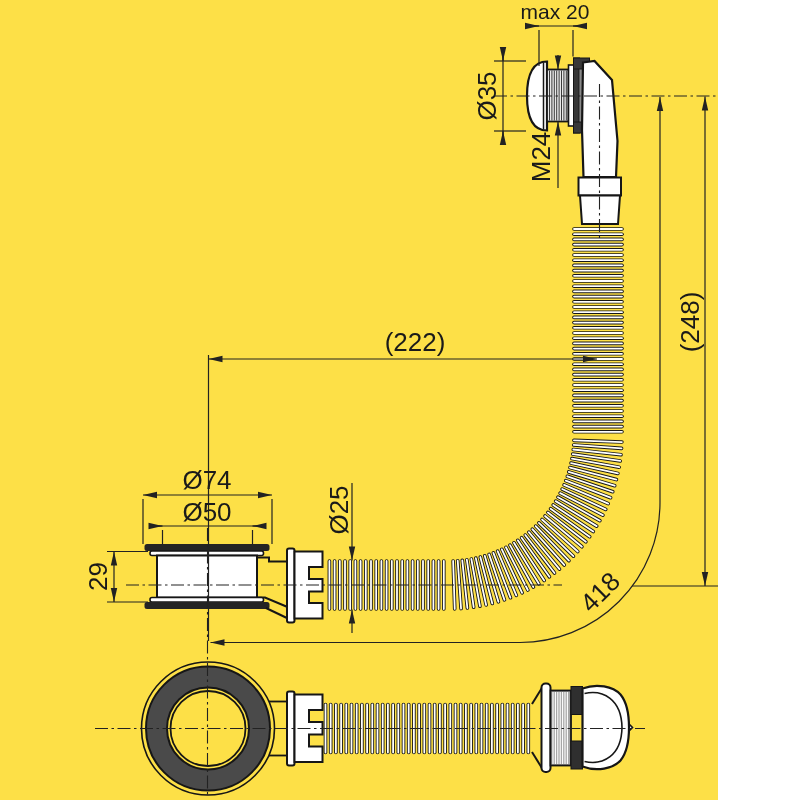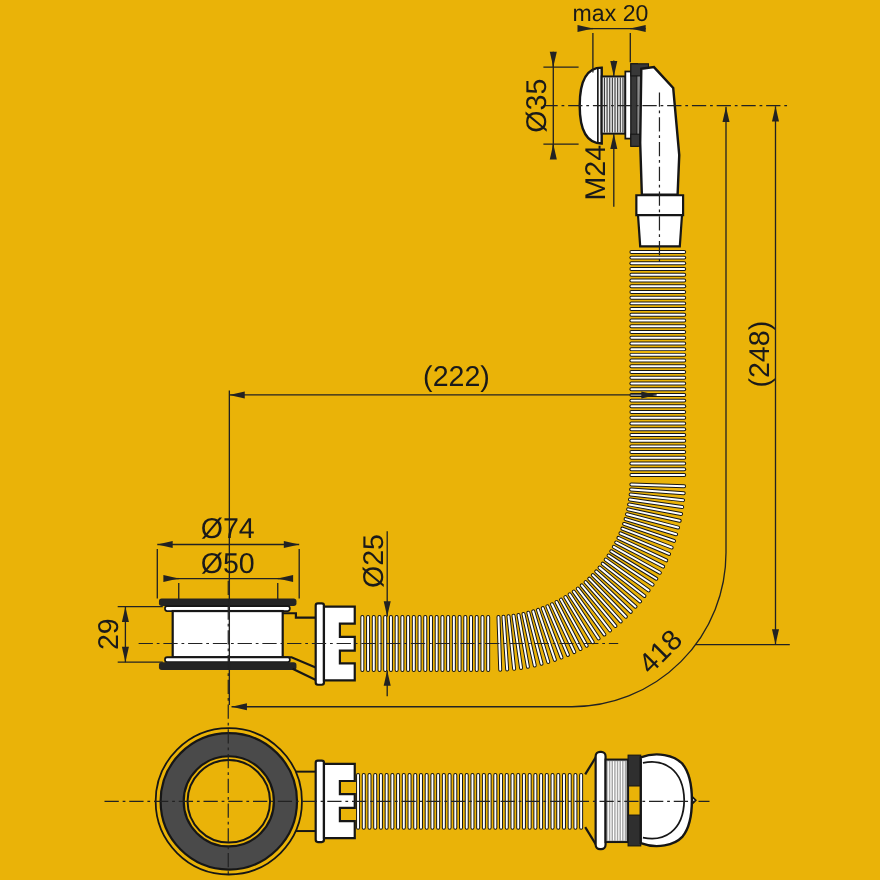--- a/index.html
+++ b/index.html
@@ -1,16 +1,16 @@
 <!DOCTYPE html>
 <html><head>
 <meta charset="utf-8">
 <style>
   html,body{margin:0;padding:0;background:#ffffff;}
-  .stage{width:800px;height:800px;position:relative;background:#eab308;overflow:hidden;}
+  .stage{width:718px;height:800px;position:relative;background:#fde047;overflow:hidden;}
   svg{display:block;}
   .outline{stroke:#161616;fill:#ffffff;}
   .dim line, .dim path{stroke:#222222;stroke-width:1.2;fill:none;}
   .cl{stroke:#222222;stroke-width:1.1;fill:none;stroke-dasharray:13 3.5 2.5 3.5;}
   .dimtext{font-family:"Liberation Sans", sans-serif;font-size:26px;fill:#1a1a1a;text-anchor:middle;}
   .dimtext.small{font-size:21px;}
 </style>
 </head>
 <body>
 

